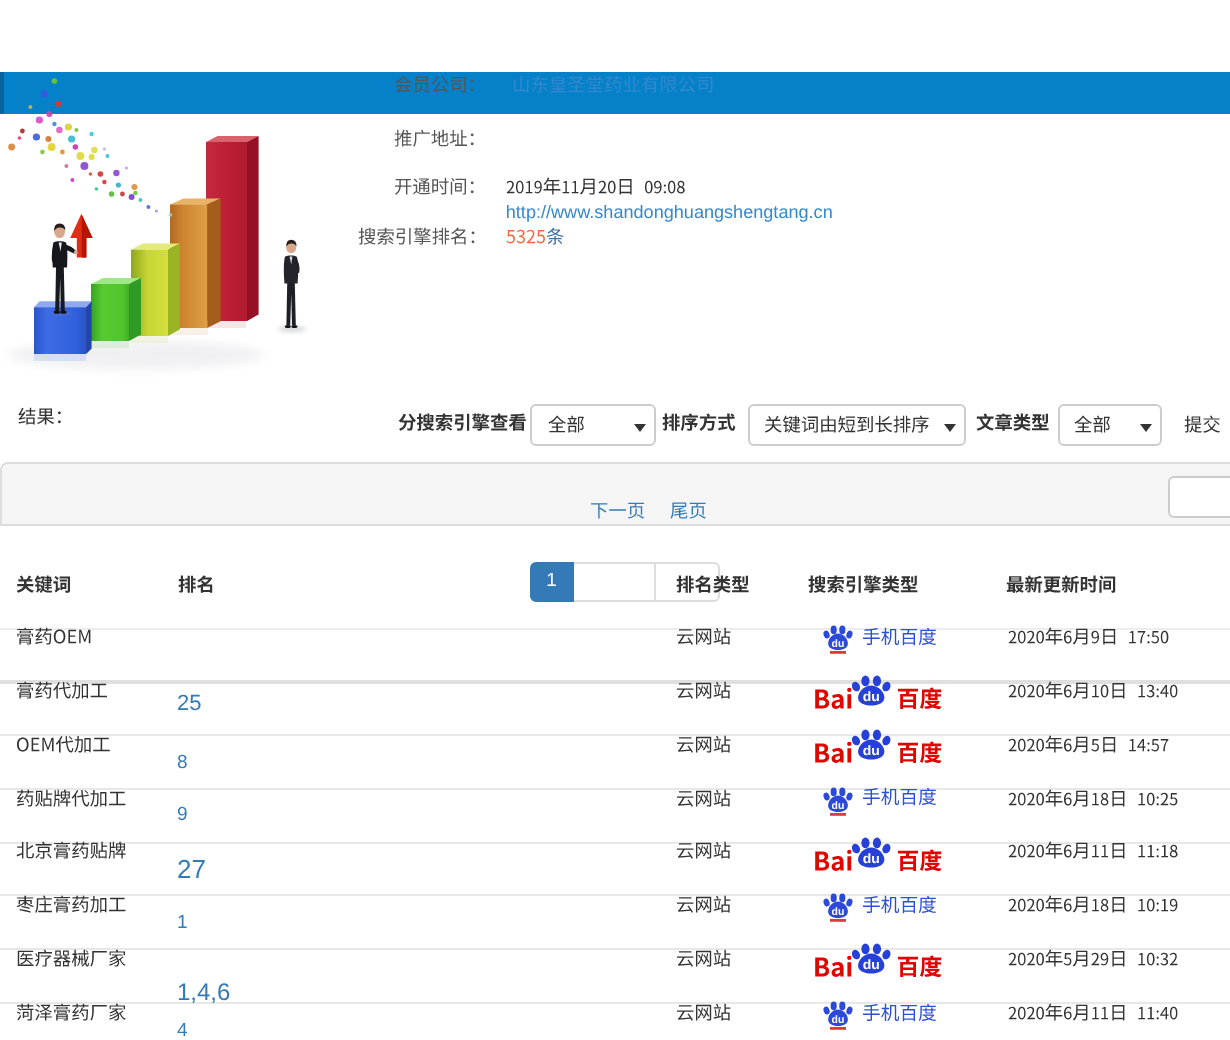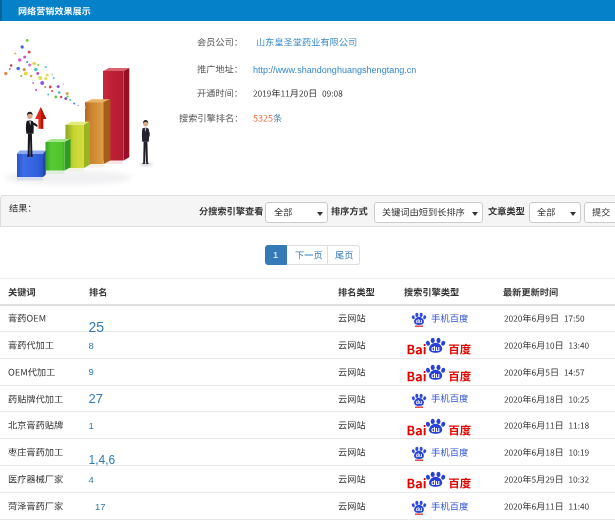--- a/index.html
+++ b/index.html
@@ -1,16 +1,16 @@
 <!DOCTYPE html>
 <html><head><meta charset="utf-8"><style>
 html,body{margin:0;padding:0;background:#fff;}
 #page{position:relative;width:615px;height:520px;overflow:hidden;background:#fff;font-family:"Liberation Sans",sans-serif;}
 #page svg.t{position:absolute;}
-.abs{position:absolute;}
+.abs{position:absolute;margin-top:36px;}
 .sel{position:absolute;height:21px;background:#fff;border:1px solid #ccc;border-radius:3px;box-sizing:border-box;}
 .sel .ar{position:absolute;right:4.5px;top:8.5px;width:0;height:0;border-left:3px solid transparent;border-right:3px solid transparent;border-top:4px solid #333;}
 </style></head><body>
 <div id="page">
     <div class="abs" style="left:0;top:0;width:615px;height:21px;background:#0581c9;border-left:2px solid #0a649c;box-sizing:border-box"></div>
     <svg class="t" style="left:18.2px;top:1.7px" width="74" height="19" viewBox="0 0 74 19">
       <g transform="translate(0 12.47)">
         <path d="M2.9 -3.1C2.6 -2.3 2.3 -1.6 1.8 -1.0V-4.4C2.2 -4.0 2.5 -3.6 2.9 -3.1ZM0.7 -7.2V0.8H1.8V-0.7C2.0 -0.6 2.3 -0.4 2.4 -0.3C2.9 -0.8 3.3 -1.4 3.6 -2.2C3.8 -1.9 4.0 -1.7 4.1 -1.4L4.8 -2.2C4.6 -2.5 4.3 -2.9 3.9 -3.3C4.2 -4.0 4.3 -4.8 4.4 -5.7L3.4 -5.8C3.4 -5.3 3.3 -4.7 3.2 -4.2C2.9 -4.5 2.6 -4.9 2.3 -5.2L1.8 -4.6V-6.2H7.3V-0.5C7.3 -0.3 7.3 -0.3 7.1 -0.3C6.9 -0.3 6.2 -0.3 5.6 -0.3C5.8 -0.0 6.0 0.5 6.0 0.8C6.9 0.8 7.5 0.8 7.9 0.6C8.3 0.4 8.4 0.1 8.4 -0.5V-7.2ZM4.3 -4.5C4.7 -4.1 5.1 -3.6 5.4 -3.1C5.1 -2.2 4.7 -1.3 4.0 -0.8C4.3 -0.6 4.7 -0.3 4.9 -0.2C5.4 -0.7 5.8 -1.4 6.1 -2.2C6.3 -1.8 6.5 -1.5 6.6 -1.2L7.3 -1.9C7.1 -2.3 6.8 -2.8 6.5 -3.3C6.7 -4.0 6.8 -4.8 6.9 -5.7L5.9 -5.8C5.9 -5.3 5.8 -4.8 5.7 -4.3C5.5 -4.6 5.2 -4.9 4.9 -5.1Z M9.4 -0.6 9.6 0.5C10.5 0.1 11.6 -0.3 12.7 -0.7L12.5 -1.6C11.3 -1.2 10.2 -0.8 9.4 -0.6ZM14.2 -7.9C13.8 -6.9 13.2 -6.0 12.5 -5.4L11.9 -5.8C11.7 -5.5 11.6 -5.2 11.4 -5.0L10.7 -4.9C11.2 -5.6 11.7 -6.4 12.0 -7.2L11.0 -7.7C10.7 -6.7 10.0 -5.6 9.8 -5.3C9.6 -5.0 9.5 -4.9 9.3 -4.8C9.4 -4.5 9.6 -4.0 9.6 -3.8C9.8 -3.8 10.0 -3.9 10.8 -4.0C10.5 -3.6 10.2 -3.2 10.1 -3.1C9.8 -2.8 9.6 -2.6 9.3 -2.5C9.5 -2.3 9.6 -1.7 9.7 -1.5C9.9 -1.7 10.3 -1.8 12.5 -2.3C12.5 -2.5 12.5 -2.9 12.5 -3.2C12.6 -2.9 12.7 -2.6 12.7 -2.4L13.1 -2.6V0.7H14.2V0.3H16.2V0.7H17.2V-2.6L17.6 -2.5C17.6 -2.8 17.8 -3.3 17.9 -3.5C17.2 -3.7 16.6 -3.9 16.0 -4.2C16.7 -4.9 17.2 -5.6 17.6 -6.5L17.0 -6.9L16.8 -6.9H14.8C14.9 -7.1 15.0 -7.3 15.1 -7.6ZM11.3 -3.0C11.8 -3.6 12.3 -4.3 12.7 -5.0C12.8 -4.8 12.9 -4.6 13.0 -4.4C13.2 -4.6 13.5 -4.9 13.7 -5.1C13.9 -4.8 14.1 -4.5 14.4 -4.3C13.8 -3.9 13.1 -3.7 12.3 -3.5L12.5 -3.3ZM14.2 -0.7V-1.8H16.2V-0.7ZM13.5 -2.7C14.1 -2.9 14.7 -3.2 15.2 -3.6C15.7 -3.2 16.3 -2.9 16.9 -2.7ZM16.2 -5.9C15.9 -5.5 15.6 -5.2 15.2 -4.8C14.8 -5.2 14.5 -5.5 14.3 -5.9Z M21.4 -3.6H24.1V-3.1H21.4ZM20.4 -4.3V-2.3H25.2V-4.3ZM18.9 -5.5V-3.6H19.9V-4.7H25.6V-3.6H26.7V-5.5ZM19.6 -2.0V0.8H20.7V0.6H24.9V0.8H26.0V-2.0ZM20.7 -0.3V-1.1H24.9V-0.3ZM23.9 -7.7V-7.1H21.6V-7.7H20.5V-7.1H18.7V-6.1H20.5V-5.7H21.6V-6.1H23.9V-5.7H25.0V-6.1H26.8V-7.1H25.0V-7.7Z M31.2 -7.0C31.5 -6.5 31.8 -5.8 31.9 -5.4L32.8 -5.8C32.7 -6.3 32.4 -7.0 32.0 -7.5ZM35.1 -7.5C34.9 -7.0 34.6 -6.2 34.4 -5.8L35.2 -5.4C35.5 -5.9 35.8 -6.5 36.1 -7.1ZM27.8 -3.3V-2.3H28.9V-0.9C28.9 -0.5 28.7 -0.2 28.5 -0.1C28.6 0.1 28.9 0.5 28.9 0.8C29.1 0.6 29.4 0.4 31.1 -0.4C31.0 -0.6 30.9 -1.1 30.9 -1.4L29.9 -0.9V-2.3H31.1V-3.3H29.9V-4.2H30.9V-5.2H28.5C28.6 -5.3 28.7 -5.5 28.9 -5.7H31.0V-6.7H29.4C29.5 -7.0 29.6 -7.2 29.7 -7.4L28.8 -7.7C28.5 -6.9 28.0 -6.1 27.5 -5.6C27.6 -5.4 27.9 -4.8 28.0 -4.6L28.3 -4.9V-4.2H28.9V-3.3ZM32.3 -2.6H34.8V-1.9H32.3ZM32.3 -3.5V-4.2H34.8V-3.5ZM33.1 -7.7V-5.2H31.3V0.8H32.3V-1.0H34.8V-0.4C34.8 -0.3 34.8 -0.2 34.6 -0.2C34.5 -0.2 34.1 -0.2 33.7 -0.2C33.8 0.0 33.9 0.5 34.0 0.8C34.6 0.8 35.1 0.7 35.4 0.6C35.7 0.4 35.8 0.1 35.8 -0.4V-5.2L34.8 -5.2H34.1V-7.7Z M38.2 -7.4C38.3 -7.1 38.5 -6.8 38.6 -6.5H36.8V-5.5H40.0L39.3 -5.1C39.6 -4.8 39.9 -4.3 40.1 -3.9L39.2 -4.0C39.1 -3.7 39.0 -3.4 38.9 -3.1L38.3 -3.7L37.6 -3.2C38.0 -3.8 38.4 -4.5 38.7 -5.2L37.8 -5.5C37.5 -4.8 37.0 -4.0 36.6 -3.4C36.8 -3.3 37.1 -2.9 37.3 -2.7L37.6 -3.1C37.9 -2.8 38.2 -2.4 38.5 -2.1C38.0 -1.3 37.4 -0.6 36.6 -0.2C36.8 0.0 37.2 0.4 37.4 0.6C38.1 0.2 38.7 -0.5 39.2 -1.3C39.5 -0.8 39.8 -0.4 40.0 -0.1L40.8 -0.8C40.6 -1.2 40.2 -1.7 39.7 -2.3C39.9 -2.7 40.1 -3.2 40.2 -3.7C40.3 -3.5 40.3 -3.4 40.3 -3.3L40.8 -3.5C41.0 -3.3 41.3 -2.9 41.4 -2.7C41.5 -2.9 41.7 -3.0 41.8 -3.2C42.0 -2.7 42.2 -2.1 42.4 -1.6C41.9 -0.9 41.2 -0.3 40.3 0.1C40.5 0.2 40.9 0.7 41.1 0.9C41.9 0.5 42.5 -0.0 43.0 -0.7C43.4 -0.1 43.9 0.4 44.5 0.8C44.7 0.6 45.1 0.2 45.3 -0.0C44.6 -0.4 44.1 -1.0 43.6 -1.6C44.2 -2.6 44.5 -3.7 44.7 -5.1H45.1V-6.1H42.9C43.0 -6.6 43.1 -7.1 43.2 -7.6L42.1 -7.7C42.0 -6.4 41.6 -5.0 41.1 -4.1C40.8 -4.5 40.5 -5.1 40.1 -5.5H41.2V-6.5H39.0L39.7 -6.7C39.6 -7.0 39.3 -7.4 39.1 -7.8ZM42.6 -5.1H43.7C43.5 -4.2 43.3 -3.4 43.0 -2.7C42.8 -3.3 42.6 -3.9 42.4 -4.5Z M46.9 -7.3V-3.5H49.5V-2.9H46.0V-1.9H48.7C47.9 -1.3 46.8 -0.7 45.7 -0.3C46.0 -0.1 46.3 0.3 46.5 0.6C47.5 0.2 48.7 -0.5 49.5 -1.4V0.8H50.7V-1.4C51.5 -0.6 52.6 0.1 53.7 0.5C53.8 0.2 54.2 -0.2 54.4 -0.4C53.4 -0.7 52.3 -1.3 51.5 -1.9H54.1V-2.9H50.7V-3.5H53.3V-7.3ZM48.0 -5.0H49.5V-4.4H48.0ZM50.7 -5.0H52.1V-4.4H50.7ZM48.0 -6.4H49.5V-5.8H48.0ZM50.7 -6.4H52.1V-5.8H50.7Z M57.6 0.9V0.9C57.8 0.7 58.1 0.7 60.1 0.2C60.1 0.0 60.1 -0.4 60.2 -0.7L58.6 -0.4V-1.8H59.6C60.2 -0.5 61.2 0.4 62.8 0.8C62.9 0.5 63.2 0.1 63.4 -0.1C62.8 -0.2 62.3 -0.4 61.8 -0.7C62.2 -0.9 62.6 -1.1 63.0 -1.4L62.4 -1.8H63.3V-2.7H61.6V-3.4H62.9V-4.3H61.6V-4.9H62.8V-7.3H55.8V-4.6C55.8 -3.2 55.7 -1.1 54.8 0.3C55.1 0.4 55.6 0.7 55.8 0.8C56.7 -0.7 56.9 -3.0 56.9 -4.6V-4.9H58.2V-4.3H57.1V-3.4H58.2V-2.7H56.9V-1.8H57.6V-0.9C57.6 -0.4 57.4 -0.1 57.2 -0.0C57.3 0.2 57.5 0.6 57.6 0.9ZM59.2 -3.4H60.6V-2.7H59.2ZM59.2 -4.3V-4.9H60.6V-4.3ZM60.6 -1.8H62.0C61.8 -1.6 61.4 -1.4 61.1 -1.2C60.9 -1.4 60.8 -1.6 60.6 -1.8ZM56.9 -6.4H61.7V-5.8H56.9Z M65.5 -3.2C65.2 -2.3 64.6 -1.3 63.9 -0.7C64.2 -0.5 64.7 -0.2 64.9 -0.0C65.6 -0.7 66.2 -1.8 66.6 -2.9ZM69.8 -2.8C70.4 -1.9 71.0 -0.7 71.2 0.0L72.4 -0.5C72.1 -1.3 71.4 -2.4 70.8 -3.2ZM65.0 -7.1V-6.1H71.5V-7.1ZM64.2 -5.0V-3.9H67.7V-0.5C67.7 -0.4 67.6 -0.3 67.5 -0.3C67.3 -0.3 66.6 -0.3 66.1 -0.3C66.3 -0.0 66.4 0.5 66.5 0.8C67.3 0.8 67.9 0.8 68.3 0.6C68.8 0.5 68.9 0.1 68.9 -0.5V-3.9H72.3V-5.0Z" fill="#ffffff"></path>
       </g>
     </svg>
@@ -278,21 +278,21 @@
         <path d="M2.6 -5.8H6.6V-5.4H2.6ZM2.6 -6.8H6.6V-6.4H2.6ZM1.5 -7.5V-4.7H7.7V-7.5ZM3.4 -3.5V-3.1H2.2V-3.5ZM0.4 -0.6 0.5 0.4 3.4 0.1V0.8H4.5V-0.1L4.9 -0.1L4.9 -1.0L4.5 -0.9V-3.5H8.8V-4.3H0.4V-3.5H1.2V-0.6ZM4.8 -3.1V-2.3H5.4L5.0 -2.1C5.3 -1.6 5.6 -1.1 6.0 -0.6C5.6 -0.4 5.1 -0.1 4.7 0.0C4.9 0.2 5.1 0.6 5.2 0.8C5.8 0.6 6.2 0.3 6.7 -0.0C7.2 0.3 7.7 0.6 8.3 0.8C8.5 0.5 8.7 0.1 9.0 -0.1C8.4 -0.2 7.9 -0.4 7.5 -0.7C8.0 -1.3 8.4 -2.0 8.6 -2.9L8.0 -3.2L7.8 -3.1ZM6.0 -2.3H7.4C7.2 -1.9 7.0 -1.6 6.7 -1.3C6.4 -1.6 6.1 -1.9 6.0 -2.3ZM3.4 -2.3V-2.0H2.2V-2.3ZM3.4 -1.2V-0.8L2.2 -0.7V-1.2Z M10.2 -2.1C10.1 -1.6 9.8 -1.0 9.4 -0.7C9.6 -0.6 10.0 -0.3 10.2 -0.2C10.5 -0.6 10.9 -1.2 11.1 -1.8ZM12.5 -1.8C12.7 -1.3 13.0 -0.7 13.2 -0.4L13.9 -0.8C13.8 -0.5 13.7 -0.2 13.5 0.1C13.7 0.2 14.2 0.5 14.4 0.7C15.2 -0.5 15.3 -2.3 15.3 -3.7V-3.8H16.2V0.8H17.2V-3.8H18.1V-4.8H15.3V-6.2C16.2 -6.4 17.1 -6.6 17.9 -6.9L17.0 -7.7C16.4 -7.4 15.3 -7.1 14.2 -6.9V-3.7C14.2 -2.8 14.2 -1.8 13.9 -0.8C13.8 -1.2 13.5 -1.7 13.2 -2.2ZM11.1 -6.0H12.4C12.3 -5.7 12.2 -5.2 12.0 -4.8H10.9L11.4 -5.0C11.3 -5.3 11.2 -5.7 11.1 -6.0ZM11.0 -7.6C11.1 -7.4 11.2 -7.1 11.3 -6.9H9.7V-6.0H10.9L10.2 -5.8C10.3 -5.5 10.4 -5.1 10.5 -4.8H9.5V-3.9H11.3V-3.2H9.6V-2.3H11.3V-0.3C11.3 -0.3 11.3 -0.2 11.2 -0.2C11.1 -0.2 10.8 -0.2 10.5 -0.2C10.6 0.0 10.8 0.4 10.8 0.7C11.3 0.7 11.7 0.7 11.9 0.5C12.2 0.3 12.3 0.1 12.3 -0.3V-2.3H13.8V-3.2H12.3V-3.9H14.0V-4.8H13.0C13.1 -5.1 13.3 -5.5 13.4 -5.9L12.6 -6.0H13.8V-6.9H12.4C12.3 -7.2 12.1 -7.6 12.0 -7.9Z M19.8 -5.9V-2.1H20.7L19.9 -1.7C20.2 -1.3 20.5 -1.0 20.8 -0.7C20.3 -0.5 19.6 -0.3 18.8 -0.1C19.0 0.1 19.3 0.6 19.4 0.8C20.5 0.6 21.3 0.3 21.9 -0.0C23.3 0.6 25.0 0.7 27.0 0.7C27.0 0.4 27.2 -0.1 27.4 -0.4C25.6 -0.3 24.0 -0.4 22.8 -0.8C23.2 -1.2 23.4 -1.6 23.5 -2.1H26.5V-5.9H23.7V-6.4H27.1V-7.4H19.0V-6.4H22.5V-5.9ZM20.8 -3.6H22.5V-3.3L22.5 -3.0H20.8ZM23.6 -3.0 23.7 -3.3V-3.6H25.4V-3.0ZM20.8 -5.0H22.5V-4.4H20.8ZM23.7 -5.0H25.4V-4.4H23.7ZM22.3 -2.1C22.2 -1.8 22.0 -1.5 21.8 -1.3C21.4 -1.5 21.2 -1.7 20.9 -2.1Z M28.6 -2.1C28.5 -1.6 28.2 -1.0 27.8 -0.7C28.0 -0.6 28.4 -0.3 28.6 -0.2C28.9 -0.6 29.3 -1.2 29.5 -1.8ZM30.9 -1.8C31.1 -1.3 31.4 -0.7 31.6 -0.4L32.3 -0.8C32.2 -0.5 32.1 -0.2 31.9 0.1C32.1 0.2 32.6 0.5 32.8 0.7C33.6 -0.5 33.7 -2.3 33.7 -3.7V-3.8H34.6V0.8H35.6V-3.8H36.5V-4.8H33.7V-6.2C34.6 -6.4 35.5 -6.6 36.3 -6.9L35.4 -7.7C34.8 -7.4 33.7 -7.1 32.6 -6.9V-3.7C32.6 -2.8 32.6 -1.8 32.3 -0.8C32.2 -1.2 31.9 -1.7 31.6 -2.2ZM29.5 -6.0H30.8C30.7 -5.7 30.6 -5.2 30.4 -4.8H29.3L29.8 -5.0C29.7 -5.3 29.6 -5.7 29.5 -6.0ZM29.4 -7.6C29.5 -7.4 29.6 -7.1 29.7 -6.9H28.1V-6.0H29.3L28.6 -5.8C28.7 -5.5 28.8 -5.1 28.9 -4.8H27.9V-3.9H29.7V-3.2H28.0V-2.3H29.7V-0.3C29.7 -0.3 29.7 -0.2 29.6 -0.2C29.5 -0.2 29.2 -0.2 28.9 -0.2C29.0 0.0 29.2 0.4 29.2 0.7C29.7 0.7 30.1 0.7 30.3 0.5C30.6 0.3 30.7 0.1 30.7 -0.3V-2.3H32.2V-3.2H30.7V-3.9H32.4V-4.8H31.4C31.5 -5.1 31.7 -5.5 31.8 -5.9L31.0 -6.0H32.2V-6.9H30.8C30.7 -7.2 30.5 -7.6 30.4 -7.9Z M41.0 -3.9C41.5 -3.3 42.1 -2.4 42.3 -1.8L43.3 -2.4C43.0 -2.9 42.4 -3.8 41.9 -4.4ZM39.6 -3.5V-1.9H38.4V-3.5ZM39.6 -4.5H38.4V-6.1H39.6ZM37.4 -7.1V-0.1H38.4V-0.9H40.6V-7.1ZM43.7 -7.8V-6.1H40.9V-5.0H43.7V-0.7C43.7 -0.5 43.6 -0.4 43.4 -0.4C43.2 -0.4 42.5 -0.4 41.9 -0.4C42.0 -0.1 42.2 0.4 42.3 0.7C43.2 0.7 43.8 0.7 44.2 0.5C44.6 0.3 44.8 0.0 44.8 -0.6V-5.0H45.7V-6.1H44.8V-7.8Z M46.7 -5.6V0.8H47.8V-5.6ZM46.8 -7.2C47.2 -6.8 47.7 -6.2 47.9 -5.8L48.8 -6.4C48.6 -6.8 48.1 -7.4 47.7 -7.8ZM49.7 -2.6H51.5V-1.7H49.7ZM49.7 -4.4H51.5V-3.5H49.7ZM48.7 -5.2V-0.8H52.5V-5.2ZM49.1 -7.4V-6.3H53.5V-0.4C53.5 -0.3 53.5 -0.2 53.3 -0.2C53.2 -0.2 52.9 -0.2 52.6 -0.2C52.7 0.0 52.9 0.5 52.9 0.8C53.5 0.8 53.9 0.7 54.2 0.6C54.5 0.4 54.6 0.1 54.6 -0.4V-7.4Z" fill="#333333"></path>
       </g>
     </svg>
     <div class="abs" style="left:0;top:303.5px;width:615px;height:2px;background:#dfdfdf"></div>
     <div class="abs" style="left:0;top:330.9px;width:615px;height:1px;background:#e8e8e8"></div>
     <svg class="t" style="left:8.0px;top:309.0px" width="40" height="19" viewBox="0 0 40 19">
       <g transform="translate(0 12.60)">
         <path d="M0.7 -4.7V-3.3H1.3V-4.3H7.9V-3.3H8.5V-4.7ZM2.5 -5.9H6.7V-5.4H2.5ZM1.8 -6.2V-5.1H7.4V-6.2ZM2.8 -3.6H6.3V-3.2H2.8ZM2.1 -4.0V-2.8H7.0V-4.0ZM4.1 -7.6C4.2 -7.5 4.3 -7.3 4.4 -7.1H0.6V-6.6H8.6V-7.1H5.1C5.0 -7.3 4.9 -7.6 4.7 -7.8ZM6.8 -1.2V-0.7H2.4V-1.2ZM6.8 -1.6H2.4V-2.0H6.8ZM1.7 -2.5V0.7H2.4V-0.3H6.8V0.0C6.8 0.2 6.8 0.2 6.6 0.2C6.5 0.2 5.9 0.2 5.3 0.2C5.4 0.4 5.5 0.5 5.5 0.7C6.3 0.7 6.8 0.7 7.1 0.6C7.4 0.5 7.5 0.4 7.5 0.0V-2.5Z M14.2 -3.0C14.6 -2.5 15.0 -1.7 15.2 -1.2L15.8 -1.4C15.6 -2.0 15.2 -2.7 14.7 -3.3ZM9.7 -0.3 9.8 0.4C10.7 0.2 12.0 0.0 13.2 -0.2L13.2 -0.8C11.9 -0.6 10.6 -0.4 9.7 -0.3ZM14.5 -5.8C14.2 -4.9 13.7 -3.9 13.1 -3.3C13.2 -3.2 13.5 -3.0 13.6 -2.9C13.9 -3.3 14.2 -3.7 14.5 -4.2H16.9C16.8 -1.4 16.7 -0.3 16.5 -0.1C16.4 0.0 16.3 0.0 16.1 0.0C16.0 0.0 15.5 0.0 15.1 -0.0C15.2 0.2 15.3 0.5 15.3 0.7C15.7 0.7 16.2 0.7 16.4 0.7C16.7 0.6 16.9 0.6 17.1 0.3C17.4 -0.0 17.5 -1.2 17.6 -4.5C17.6 -4.6 17.6 -4.8 17.6 -4.8H14.8C14.9 -5.1 15.0 -5.4 15.1 -5.7ZM9.8 -7.0V-6.4H11.8V-5.7H12.5V-6.4H15.0V-5.8H15.7V-6.4H17.9V-7.0H15.7V-7.7H15.0V-7.0H12.5V-7.7H11.8V-7.0ZM10.0 -1.2C10.2 -1.3 10.5 -1.3 13.1 -1.7C13.1 -1.8 13.1 -2.1 13.1 -2.2L11.0 -2.0C11.7 -2.6 12.4 -3.5 13.1 -4.3L12.5 -4.6C12.3 -4.3 12.1 -4.0 11.9 -3.8L10.7 -3.7C11.2 -4.2 11.6 -4.9 12.0 -5.5L11.4 -5.8C11.0 -5.0 10.4 -4.2 10.2 -4.0C10.0 -3.8 9.9 -3.6 9.7 -3.6C9.8 -3.4 9.9 -3.1 9.9 -3.0C10.1 -3.0 10.3 -3.1 11.4 -3.2C11.0 -2.7 10.7 -2.4 10.5 -2.3C10.2 -2.0 10.0 -1.8 9.8 -1.8C9.9 -1.6 10.0 -1.3 10.0 -1.2Z M21.8 0.1C23.5 0.1 24.7 -1.2 24.7 -3.4C24.7 -5.6 23.5 -6.9 21.8 -6.9C20.1 -6.9 18.9 -5.6 18.9 -3.4C18.9 -1.2 20.1 0.1 21.8 0.1ZM21.8 -0.6C20.6 -0.6 19.8 -1.7 19.8 -3.4C19.8 -5.1 20.6 -6.1 21.8 -6.1C23.0 -6.1 23.8 -5.1 23.8 -3.4C23.8 -1.7 23.0 -0.6 21.8 -0.6Z M26.2 0.0H30.1V-0.7H27.0V-3.2H29.6V-3.9H27.0V-6.0H30.0V-6.7H26.2Z M31.6 0.0H32.3V-3.7C32.3 -4.3 32.3 -5.1 32.2 -5.7H32.3L32.8 -4.2L34.1 -0.7H34.7L35.9 -4.2L36.5 -5.7H36.5C36.5 -5.1 36.4 -4.3 36.4 -3.7V0.0H37.2V-6.7H36.2L34.9 -3.1C34.7 -2.7 34.6 -2.2 34.4 -1.7H34.4C34.2 -2.2 34.1 -2.7 33.9 -3.1L32.6 -6.7H31.6Z" fill="#333333"></path>
       </g>
     </svg>
-    <div class="abs" style="left:88.5px;top:322px;font-size:14px;color:#337ab7;line-height:11px">25</div>
+    <div class="abs" style="left:88.5px;top:311px;font-size:11px;color:#337ab7;line-height:11px">25</div>
     <svg class="t" style="left:338.0px;top:309.0px" width="29" height="19" viewBox="0 0 29 19">
       <g transform="translate(0 12.60)">
         <path d="M1.5 -7.0V-6.3H7.7V-7.0ZM1.3 0.4C1.7 0.2 2.2 0.2 7.3 -0.2C7.5 0.1 7.7 0.5 7.8 0.8L8.5 0.4C8.0 -0.5 7.1 -1.8 6.3 -2.9L5.7 -2.5C6.1 -2.0 6.5 -1.4 6.9 -0.9L2.2 -0.5C3.0 -1.4 3.7 -2.5 4.3 -3.7H8.7V-4.4H0.5V-3.7H3.4C2.8 -2.5 2.0 -1.4 1.7 -1.0C1.5 -0.7 1.2 -0.4 1.0 -0.4C1.1 -0.1 1.3 0.2 1.3 0.4Z M11.0 -4.9C11.4 -4.4 11.8 -3.8 12.3 -3.2C11.9 -2.3 11.4 -1.4 10.8 -0.8C10.9 -0.7 11.2 -0.5 11.3 -0.4C11.9 -1.0 12.3 -1.8 12.7 -2.6C13.0 -2.2 13.2 -1.8 13.4 -1.4L13.9 -1.9C13.6 -2.3 13.3 -2.8 12.9 -3.3C13.2 -4.1 13.4 -4.9 13.5 -5.8L12.9 -5.9C12.8 -5.2 12.7 -4.5 12.5 -3.9C12.1 -4.4 11.8 -4.9 11.4 -5.3ZM13.6 -4.9C14.1 -4.4 14.5 -3.8 14.9 -3.2C14.5 -2.2 14.0 -1.4 13.4 -0.7C13.5 -0.7 13.8 -0.5 13.9 -0.3C14.5 -0.9 14.9 -1.7 15.3 -2.6C15.6 -2.1 15.9 -1.6 16.1 -1.2L16.6 -1.6C16.3 -2.1 16.0 -2.7 15.6 -3.3C15.8 -4.0 16.0 -4.9 16.1 -5.8L15.5 -5.9C15.4 -5.2 15.3 -4.5 15.1 -3.9C14.8 -4.4 14.4 -4.9 14.1 -5.3ZM10.0 -7.2V0.7H10.7V-6.5H16.9V-0.2C16.9 -0.0 16.9 0.0 16.7 0.0C16.5 0.0 15.9 0.1 15.3 0.0C15.4 0.2 15.5 0.5 15.6 0.7C16.4 0.7 16.9 0.7 17.2 0.6C17.5 0.5 17.6 0.3 17.6 -0.2V-7.2Z M18.9 -6.0V-5.4H22.5V-6.0ZM19.3 -4.8C19.5 -3.8 19.7 -2.4 19.7 -1.5L20.3 -1.6C20.3 -2.5 20.1 -3.9 19.9 -4.9ZM20.0 -7.5C20.3 -7.1 20.5 -6.5 20.6 -6.1L21.3 -6.3C21.2 -6.7 20.9 -7.2 20.6 -7.7ZM21.4 -5.1C21.3 -3.9 21.1 -2.3 20.8 -1.3C20.1 -1.1 19.4 -1.0 18.8 -0.9L19.0 -0.2C20.0 -0.4 21.3 -0.8 22.5 -1.1L22.4 -1.7L21.4 -1.5C21.6 -2.4 21.9 -3.8 22.1 -4.9ZM22.7 -3.3V0.7H23.4V0.3H26.1V0.7H26.8V-3.3H24.9V-5.2H27.2V-5.8H24.9V-7.7H24.2V-3.3ZM23.4 -0.4V-2.7H26.1V-0.4Z" fill="#333333"></path>
       </g>
     </svg>
     <svg class="t" style="left:408px;top:312.2px" width="22" height="16" viewBox="0 0 22 16">
       <g transform="translate(11 7.0) scale(0.7714285714285714 0.8) translate(-10.5 -7.75)">
         <g fill="#2c49d8">
           <ellipse cx="3.1" cy="5.6" rx="1.9" ry="2.5" transform="rotate(-21 3.1 5.6)"></ellipse>
           <ellipse cx="7.7" cy="2.7" rx="2.0" ry="2.7"></ellipse>

